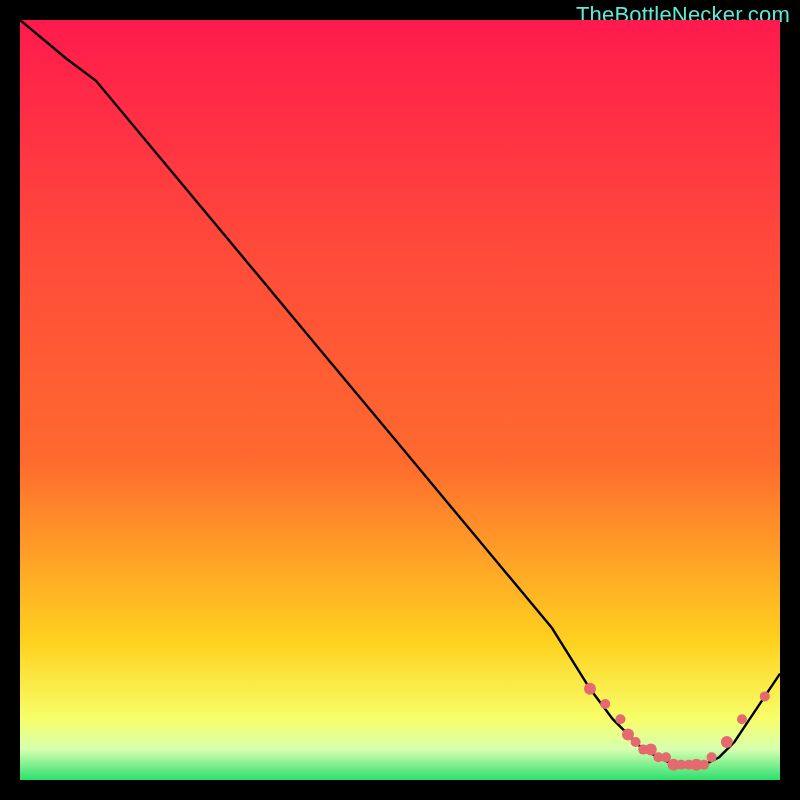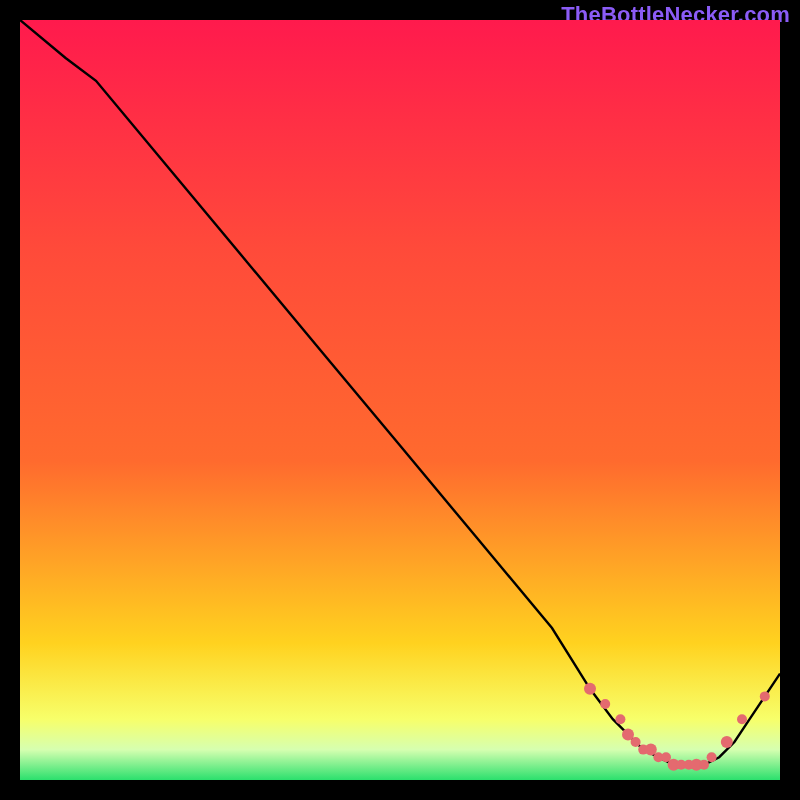--- a/index.html
+++ b/index.html
@@ -21,23 +21,23 @@
     position: absolute;
     left: 20px;
     top: 20px;
     width: 760px;
     height: 760px;
   }
   .watermark {
     position: absolute;
     top: 2px;
     right: 10px;
-    color: #8b5cf6;
+    color: #5eead4;
     font-size: 22px;
-    font-weight: 700;
+    font-weight: 400;
     letter-spacing: 0.2px;
     user-select: none;
   }
 </style>
 </head>
 <body>
 
 <div class="stage">
   <div class="watermark">TheBottleNecker.com</div>
 

